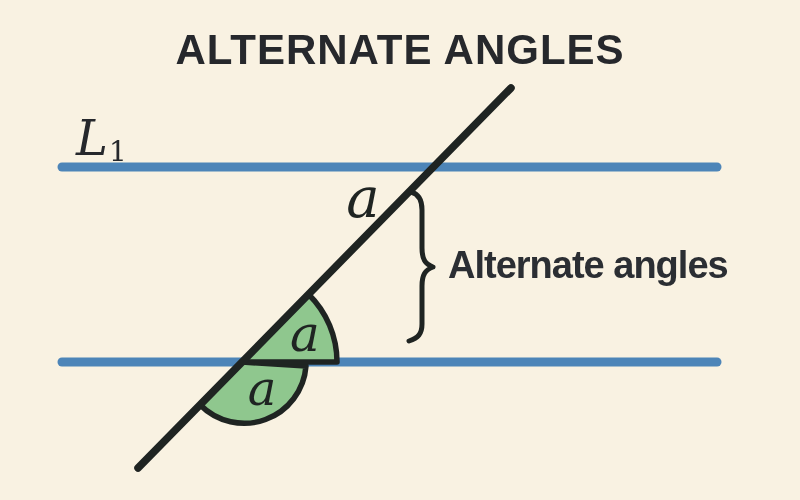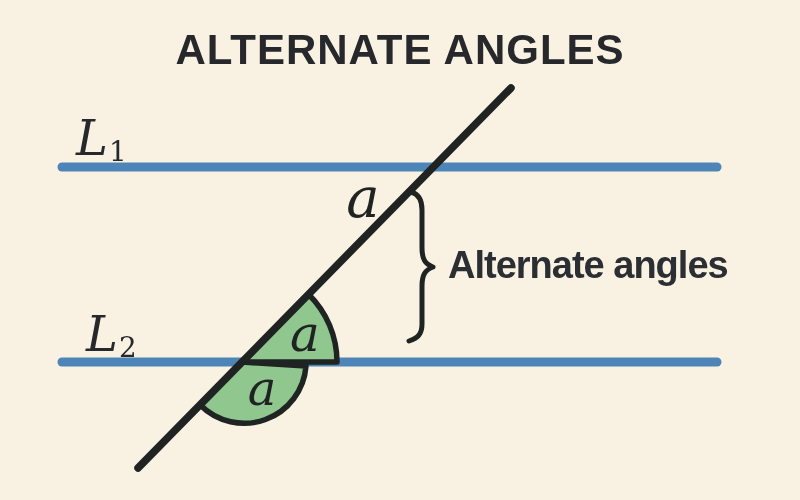--- a/index.html
+++ b/index.html
@@ -105,23 +105,20 @@
              L 422 324
              C 422 334 418 338 409 341"></path>
   </svg>
 
   <div class="txt diagram-title">ALTERNATE ANGLES</div>
 
   <div class="txt line-label label-l1">
     <span>L</span><span class="subscript">1</span>
   </div>
 
-  <div class="txt line-label label-l2">
-    <span>L</span><span class="subscript">2</span>
-  </div>
 
   <div class="txt angle-label angle-label-transversal">a</div>
 
   <div class="txt angle-label angle-label-upper">a</div>
 
   <div class="txt angle-label angle-label-lower">a</div>
 
   <div class="txt annotation-label">Alternate angles</div>
 
 </div>

